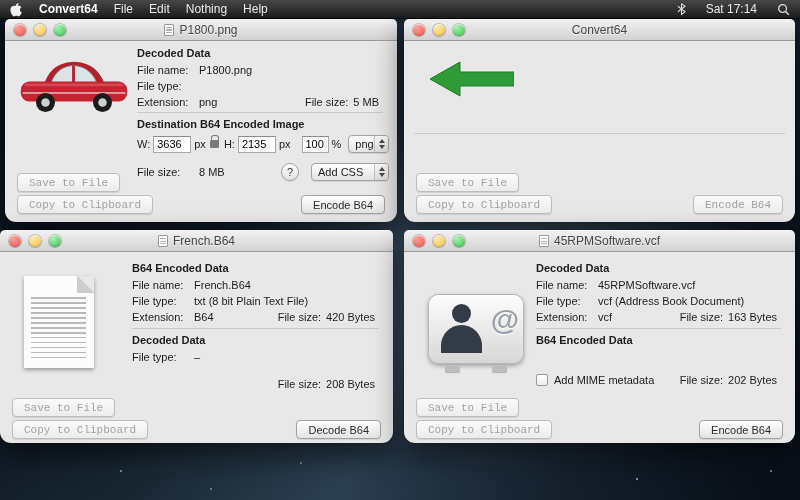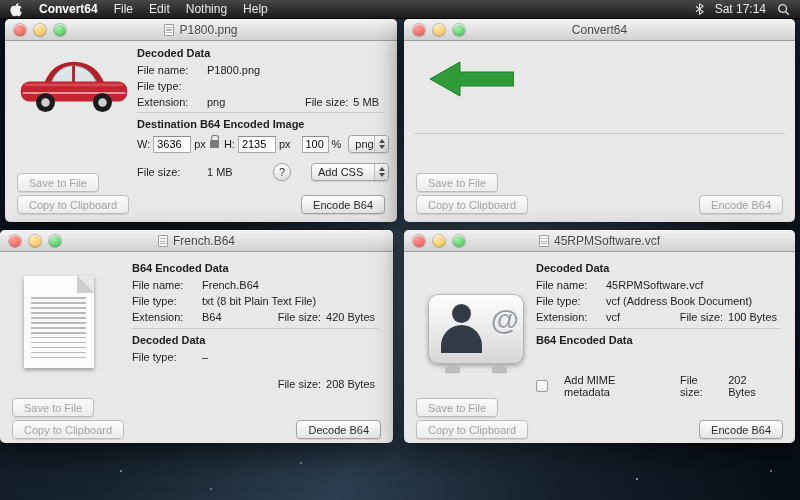--- a/index.html
+++ b/index.html
@@ -15,55 +15,55 @@
   .stars::after { content:''; position:absolute; width:2px; height:2px; border-radius:50%; background:#cfd8e0;
     box-shadow: 120px 470px #9fb0bd, 300px 462px #8fa0ad, 636px 478px #aab6c0, 718px 252px #93a3b0,
                 502px 243px #9fb0bd, 60px 254px #7e8f9c, 770px 470px #8fa0ad, 210px 488px #7e8f9c; }
 
   
   .menubar { position:absolute; top:0; left:0; right:0; height:19px; z-index:60;
     background:linear-gradient(#474747,#1b1b1b); border-bottom:1px solid #000;
     display:flex; align-items:center; justify-content:space-between; padding:0 10px;
     color:#e9e9e9; font-size:12px; }
   .mb-left { display:flex; align-items:center; gap:16px; }
-  .mb-right { display:flex; align-items:center; gap:11px; }
+  .mb-right { display:flex; align-items:center; gap:20px; }
   .mb-item.app { font-weight:bold; color:#fff; }
   .mb-icon svg { display:block; }
 
   
-  .window { position:absolute; border-radius:5px; background:#e8e8e8;
+  .window { position:absolute; border-radius:11px; background:#e8e8e8;
     box-shadow:0 12px 30px rgba(0,0,0,.6), 0 0 1px rgba(0,0,0,.7); }
   .titlebar { height:22px; background:linear-gradient(#f3f3f3,#d1d1d1);
     border-bottom:1px solid #9c9c9c; border-radius:5px 5px 0 0;
     position:relative; display:flex; align-items:center; justify-content:center; }
   .traffic { position:absolute; left:9px; top:5px; display:flex; gap:8px; }
   .light { width:12px; height:12px; border-radius:50%;
     box-shadow: inset 0 1px 1px rgba(255,255,255,.7), inset 0 -1px 1px rgba(0,0,0,.15), 0 0 0 1px rgba(0,0,0,.22); }
   .light.red    { background:radial-gradient(circle at 35% 30%, #ff9d99, #f75149); }
   .light.yellow { background:radial-gradient(circle at 35% 30%, #ffe8a8, #fdbd3e); }
   .light.green  { background:radial-gradient(circle at 35% 30%, #a8f0b0, #36c24b); }
   .title { font-size:12px; color:#454545; display:flex; align-items:center; gap:5px;
     text-shadow:0 1px 0 rgba(255,255,255,.65); }
   .doc-mini { width:10px; height:12px; background:#fff; border:1px solid #9a9a9a; border-radius:1px; position:relative; }
   .doc-mini::after { content:''; position:absolute; left:1px; right:1px; top:2px; height:7px;
     background:repeating-linear-gradient(#b5b5b5 0 1px, transparent 1px 2.5px); }
 
   .wbody { position:absolute; left:0; right:0; bottom:0; top:22px; font-size:11px; }
 
   .hdr  { position:absolute; left:132px; font-weight:bold; }
-  .frow { position:absolute; left:132px; right:14px; display:flex; align-items:center; gap:12px; }
+  .frow { position:absolute; left:132px; right:14px; display:flex; align-items:center; gap:4px; }
   .flabel { width:58px; flex:none; }
   .sizegrp { margin-left:auto; display:flex; gap:5px; padding-right:4px; }
   .sep  { position:absolute; left:132px; right:14px; height:1px; background:#c9c9c9; }
   .sep.full { left:10px; right:10px; }
 
   .btn { position:absolute; height:19px; padding:0 11px; border:1px solid #a3a3a3; border-radius:4px;
     background:linear-gradient(#ffffff,#e3e3e3); font-size:11px; color:#2c2c2c;
     display:flex; align-items:center; box-shadow:0 1px 1px rgba(0,0,0,.10); white-space:nowrap; }
-  .btn.disabled { color:#a2a2a2; background:linear-gradient(#fafafa,#ececec); border-color:#bdbdbd; }
+  .btn.disabled { color:#a2a2a2; background:linear-gradient(#fafafa,#ececec); border-color:#bdbdbd;font-family:Liberation Mono, monospace; }
 
   .field { height:17px; border:1px solid #a9a9a9; border-top-color:#8d8d8d; background:#fff;
     font-size:11px; font-family:inherit; padding:0 3px; }
 
   .popup { height:18px; border:1px solid #a3a3a3; border-radius:4px;
     background:linear-gradient(#ffffff,#e3e3e3); display:flex; align-items:center;
     padding-left:6px; box-shadow:0 1px 1px rgba(0,0,0,.10); }
   .arrows { margin-left:auto; align-self:stretch; width:14px; display:flex; flex-direction:column;
     align-items:center; justify-content:center; gap:2px; border-left:1px solid #bdbdbd;
     border-radius:0 3px 3px 0; background:linear-gradient(#fbfbfb,#dcdcdc); }
@@ -197,21 +197,21 @@
         <span>png</span>
         <span class="arrows">
             <i class="tri-up"></i>
             <i class="tri-down"></i>
           </span>
       </div>
     </div>
 
     <div class="frow" style="top:122px; right:8px;">
       <span class="flabel">File size:</span>
-      <span>1 MB</span>
+      <span>8 MB</span>
       <span class="help">?</span>
       <div class="popup" style="width:78px; margin-left:8px">
         <span>Add CSS</span>
         <span class="arrows">
             <i class="tri-up"></i>
             <i class="tri-down"></i>
           </span>
       </div>
     </div>
 
@@ -327,27 +327,27 @@
     </div>
     <div class="frow" style="top:43px">
       <span class="flabel">File type:</span>
       <span>vcf (Address Book Document)</span>
     </div>
     <div class="frow" style="top:59px">
       <span class="flabel">Extension:</span>
       <span>vcf</span>
       <span class="sizegrp">
         <span>File size:</span>
-        <span>100 Bytes</span>
+        <span>163 Bytes</span>
       </span>
     </div>
     <div class="sep" style="top:76px"></div>
     <div class="hdr" style="top:82px">B64 Encoded Data</div>
 
-    <div class="frow" style="top:122px; gap:16px;">
+    <div class="frow" style="top:122px; gap:6px;">
       <span class="cb"></span>
       <span>Add MIME metadata</span>
       <span class="sizegrp">
         <span>File size:</span>
         <span>202 Bytes</span>
       </span>
     </div>
 
     <div class="btn disabled" style="left:12px; top:146px;">Save to File</div>
     <div class="btn disabled" style="left:12px; top:168px;">Copy to Clipboard</div>

